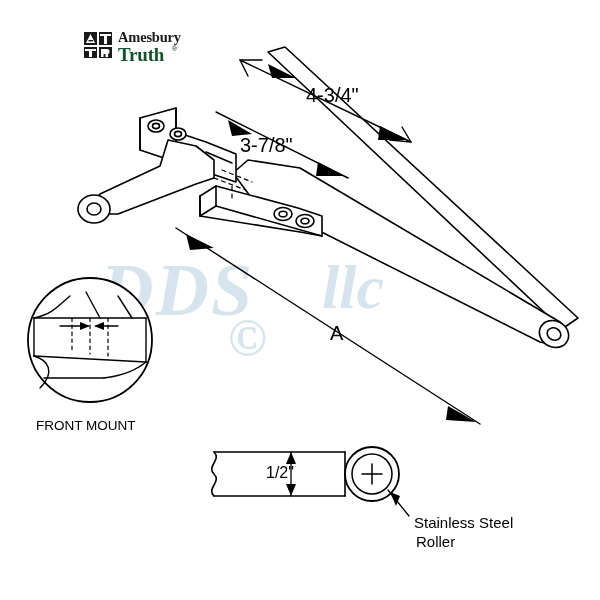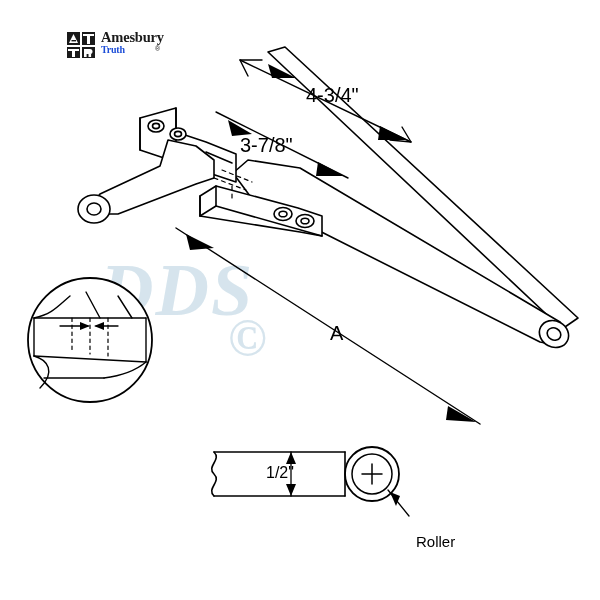--- a/index.html
+++ b/index.html
@@ -15,21 +15,21 @@
     width: 600px;
     height: 600px;
     background: #ffffff;
     overflow: hidden;
   }
   .abs { position: absolute; }
 
   
   .logo-wrap {
     position: absolute;
-    left: 67px;
+    left: 84px;
     top: 28px;
     width: 140px;
     height: 36px;
     text-align: right;
   }
   .logo-mark {
     position: absolute;
     left: 0;
     top: 2px;
     width: 30px;
@@ -42,23 +42,23 @@
     font-size: 14.5px;
     font-weight: bold;
     color: #1a1a1a;
     letter-spacing: -0.2px;
     font-family: "Liberation Serif", serif;
   }
   .logo-text-t {
     position: absolute;
     left: 34px;
     top: 16px;
-    font-size: 10px;
+    font-size: 19px;
     font-weight: bold;
-    color: #1d4ed8;
+    color: #14532d;
     letter-spacing: -0.2px;
     font-family: "Liberation Serif", serif;
   }
   .logo-tm {
     position: absolute;
     left: 88px;
     top: 17px;
     font-size: 7px;
     color: #1a1a1a;
   }
@@ -138,20 +138,21 @@
       <rect x="17" y="19" width="2.6" height="8" fill="#ffffff"></rect>
       <rect x="21.5" y="23.5" width="2.6" height="3.5" fill="#ffffff"></rect>
     </svg>
     <div class="logo-text-a">Amesbury</div>
     <div class="logo-text-t">Truth</div>
     <div class="logo-tm">®</div>
   </div>
 
   <div class="watermark">
     <div class="wm-text wm-dds">DDS</div>
+    <div class="wm-text wm-llc">llc</div>
     <div class="wm-text wm-copy">©</div>
   </div>
 
   <svg class="abs" style="left:0;top:0;" width="600" height="600" viewBox="0 0 600 600">
 
     <g fill="none" stroke="#000000" stroke-width="1.6" stroke-linejoin="round" stroke-linecap="round">
 
       <g>
         <path d="M268,52 L285,47 L578,318 L562,329 Z" fill="#ffffff"></path>
       </g>
@@ -270,18 +271,20 @@
 
     </g>
   </svg>
 
   <div class="lbl dim-label" style="left:306px; top:84px;">4-3/4"</div>
 
   <div class="lbl dim-label" style="left:240px; top:134px;">3-7/8"</div>
 
   <div class="lbl a-label" style="left:330px; top:322px;">A</div>
 
+  <div class="lbl mount-label" style="left:36px; top:418px;">FRONT MOUNT</div>
 
   <div class="lbl dim-label-sm" style="left:266px; top:464px;">1/2"</div>
 
+  <div class="lbl roller-label" style="left:414px; top:513px;">Stainless Steel</div>
   <div class="lbl roller-label" style="left:416px; top:532px;">Roller</div>
 
 </div>
 
 </body></html>

